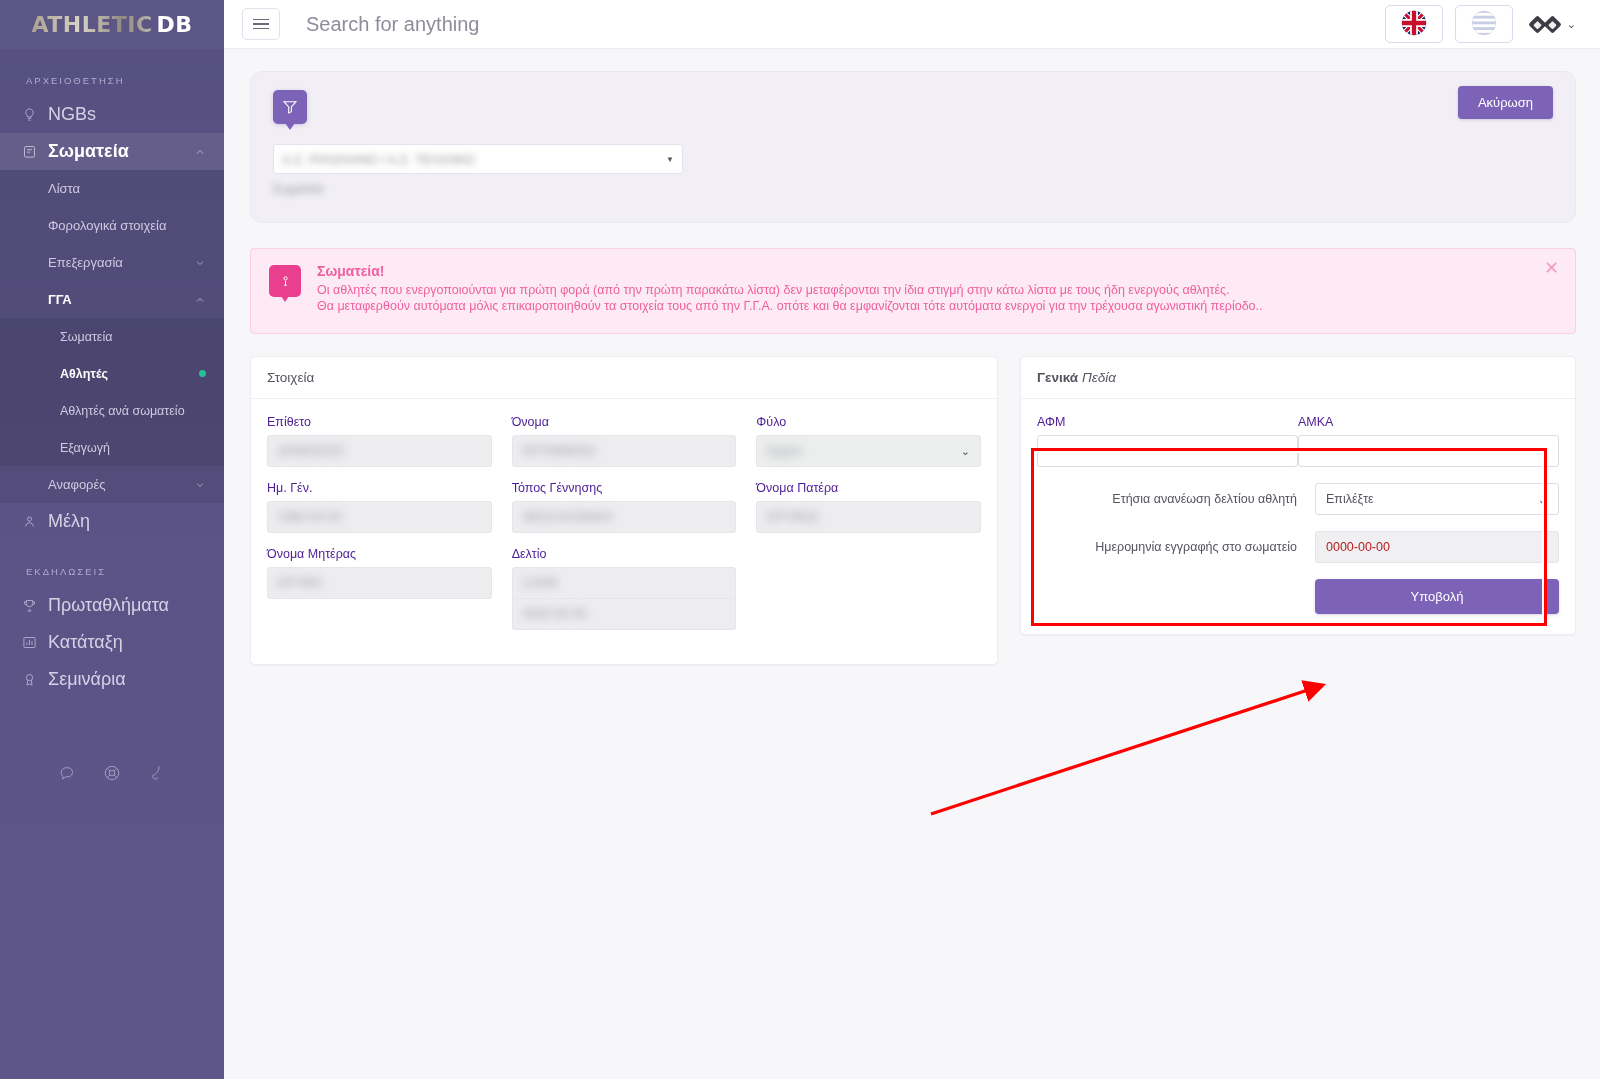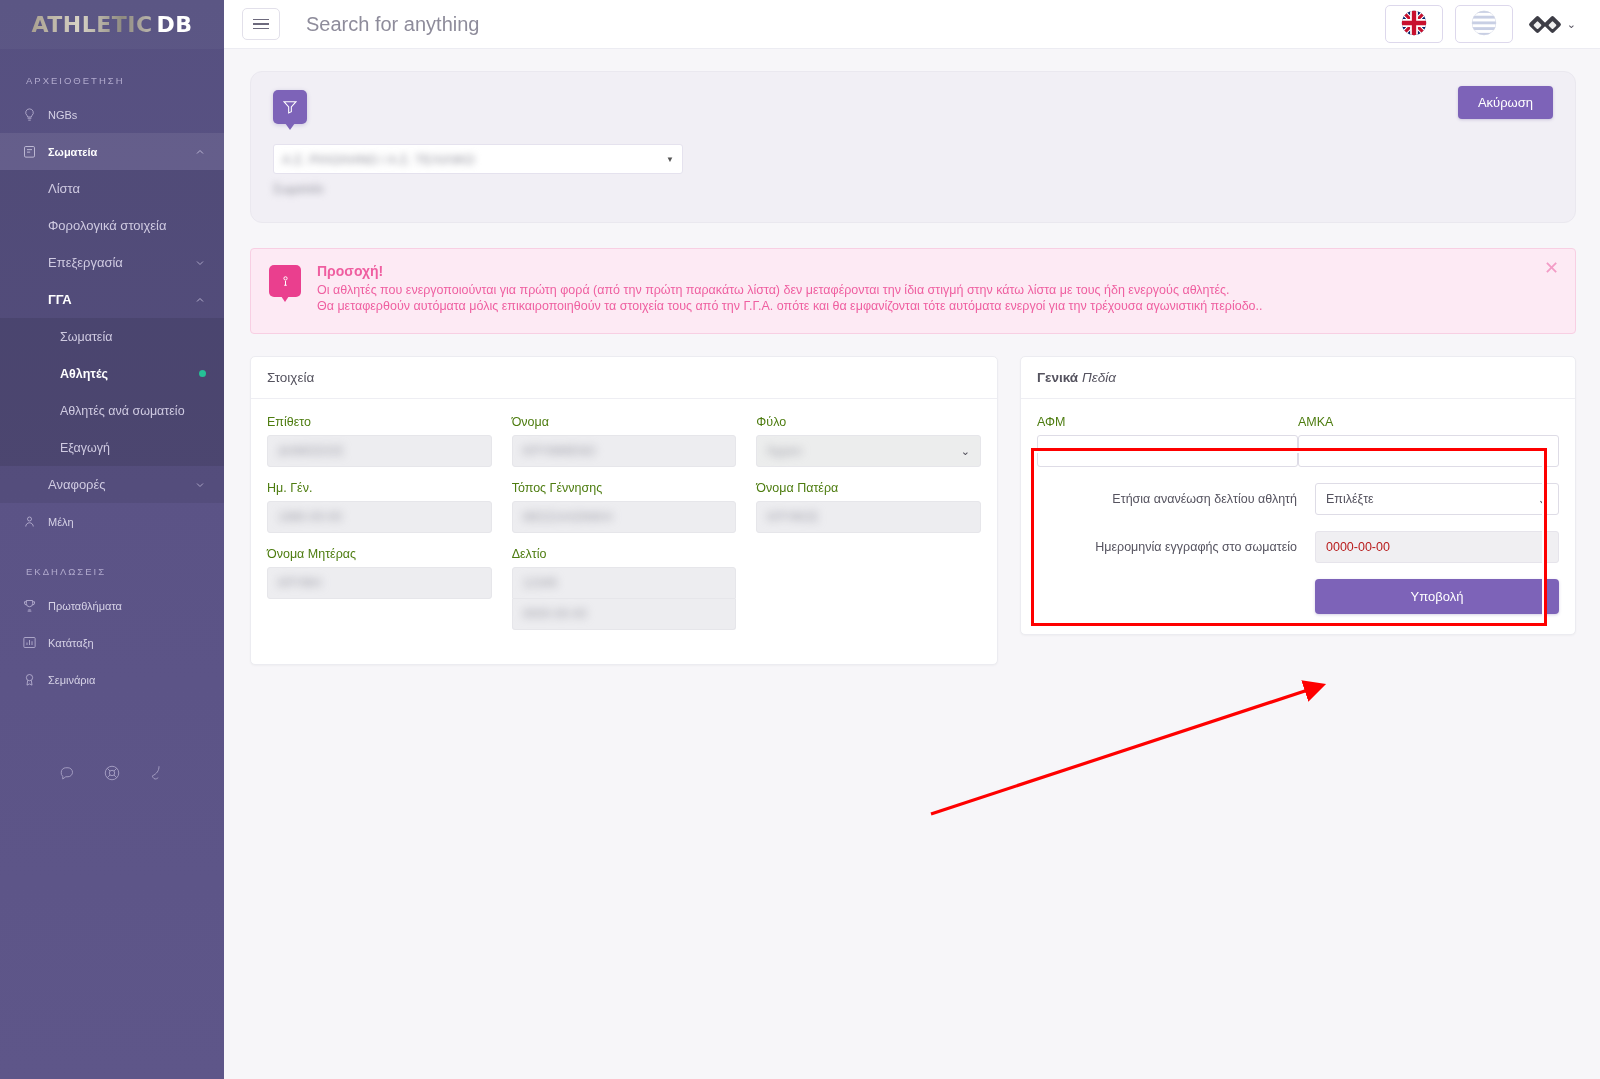--- a/index.html
+++ b/index.html
@@ -33,21 +33,21 @@
     -webkit-text-fill-color: transparent;
   }
   .logo .a2 { color: #fff; margin-left: 4px; }
 
   .nav-section {
     color: #b2abce; font-size: 9.5px; letter-spacing: 2px;
     padding: 26px 0 10px 26px; text-transform: uppercase;
   }
   .nav-item {
     display: flex; align-items: center; height: 37px;
-    padding: 0 18px 0 22px; color: #d6d2e6; font-size: 11px;
+    padding: 0 18px 0 22px; color: #d6d2e6; font-size: 18px;
     cursor: pointer; position: relative;
   }
   .nav-item .ico { width: 26px; display: flex; align-items: center; opacity: .85; }
   .nav-item .lbl { flex: 1; }
   .nav-item.group-open { background: rgba(255,255,255,0.08); color:#fff; font-weight:bold; }
   .subnav { background: rgba(0,0,0,0.07); }
   .subnav .nav-item { padding-left: 48px; font-size: 13px; color: #cfcae1; }
   .subnav2 { background: rgba(0,0,0,0.09); }
   .subnav2 .nav-item { padding-left: 60px; font-size: 12.5px; }
   .nav-item.cur { color:#fff; font-weight: bold; }
@@ -162,21 +162,21 @@
   .card-right { flex: 1; position: relative; }
   .card-head {
     padding: 13px 16px; border-bottom: 1px solid #eeeef3; font-size: 13.5px; color: #55535f;
   }
   .card-head .it { font-style: italic; }
   .card-head .bd { font-weight: bold; }
   .card-body { padding: 16px 16px 20px 16px; }
 
   .frow { display: flex; gap: 20px; margin-bottom: 14px; }
   .fcol { flex: 1; }
-  .flabel { font-size: 12.5px; color: #4d7c0f; margin-bottom: 6px; }
+  .flabel { font-size: 12.5px; color: #4c1d95; margin-bottom: 6px; }
   .finput {
     height: 32px; background: #ededf0; border: 1px solid #e6e6ea; border-radius: 3px;
     display: flex; align-items: center; padding: 0 10px; font-size: 12.5px;
   }
   .finput.sel { background: #eceded; }
   .finput .cv { margin-left: auto; color: #4e4c58; font-size: 11px; }
   .stack .finput { border-radius: 0; }
   .stack .finput:first-child { border-radius: 3px 3px 0 0; }
   .stack .finput:last-child { border-radius: 0 0 3px 3px; border-top: none; height: 31px; }
 
@@ -426,21 +426,21 @@
       </section>
 
       <section class="alert">
         <div class="alert-icon">
           <svg width="15" height="15" viewBox="0 0 24 24" fill="none" stroke="#fff" stroke-width="1.6">
             <circle cx="12" cy="7" r="2.6"></circle>
               <path d="M12 11v7M10 18h4"></path>
           </svg>
         </div>
         <div class="alert-body">
-          <div class="alert-title">Προσοχή!</div>
+          <div class="alert-title">Σωματεία!</div>
           <div class="alert-line">Οι αθλητές που ενεργοποιούνται για πρώτη φορά (από την πρώτη παρακάτω λίστα) δεν μεταφέρονται την ίδια στιγμή στην κάτω λίστα με τους ήδη ενεργούς αθλητές.</div>
           <div class="alert-line">Θα μεταφερθούν αυτόματα μόλις επικαιροποιηθούν τα στοιχεία τους από την Γ.Γ.Α. οπότε και θα εμφανίζονται τότε αυτόματα ενεργοί για την τρέχουσα αγωνιστική περίοδο..</div>
         </div>
         <div class="alert-close">✕</div>
       </section>
 
       <div class="cards-row">
 
         <section class="card card-left">
           <div class="card-head">Στοιχεία</div>

